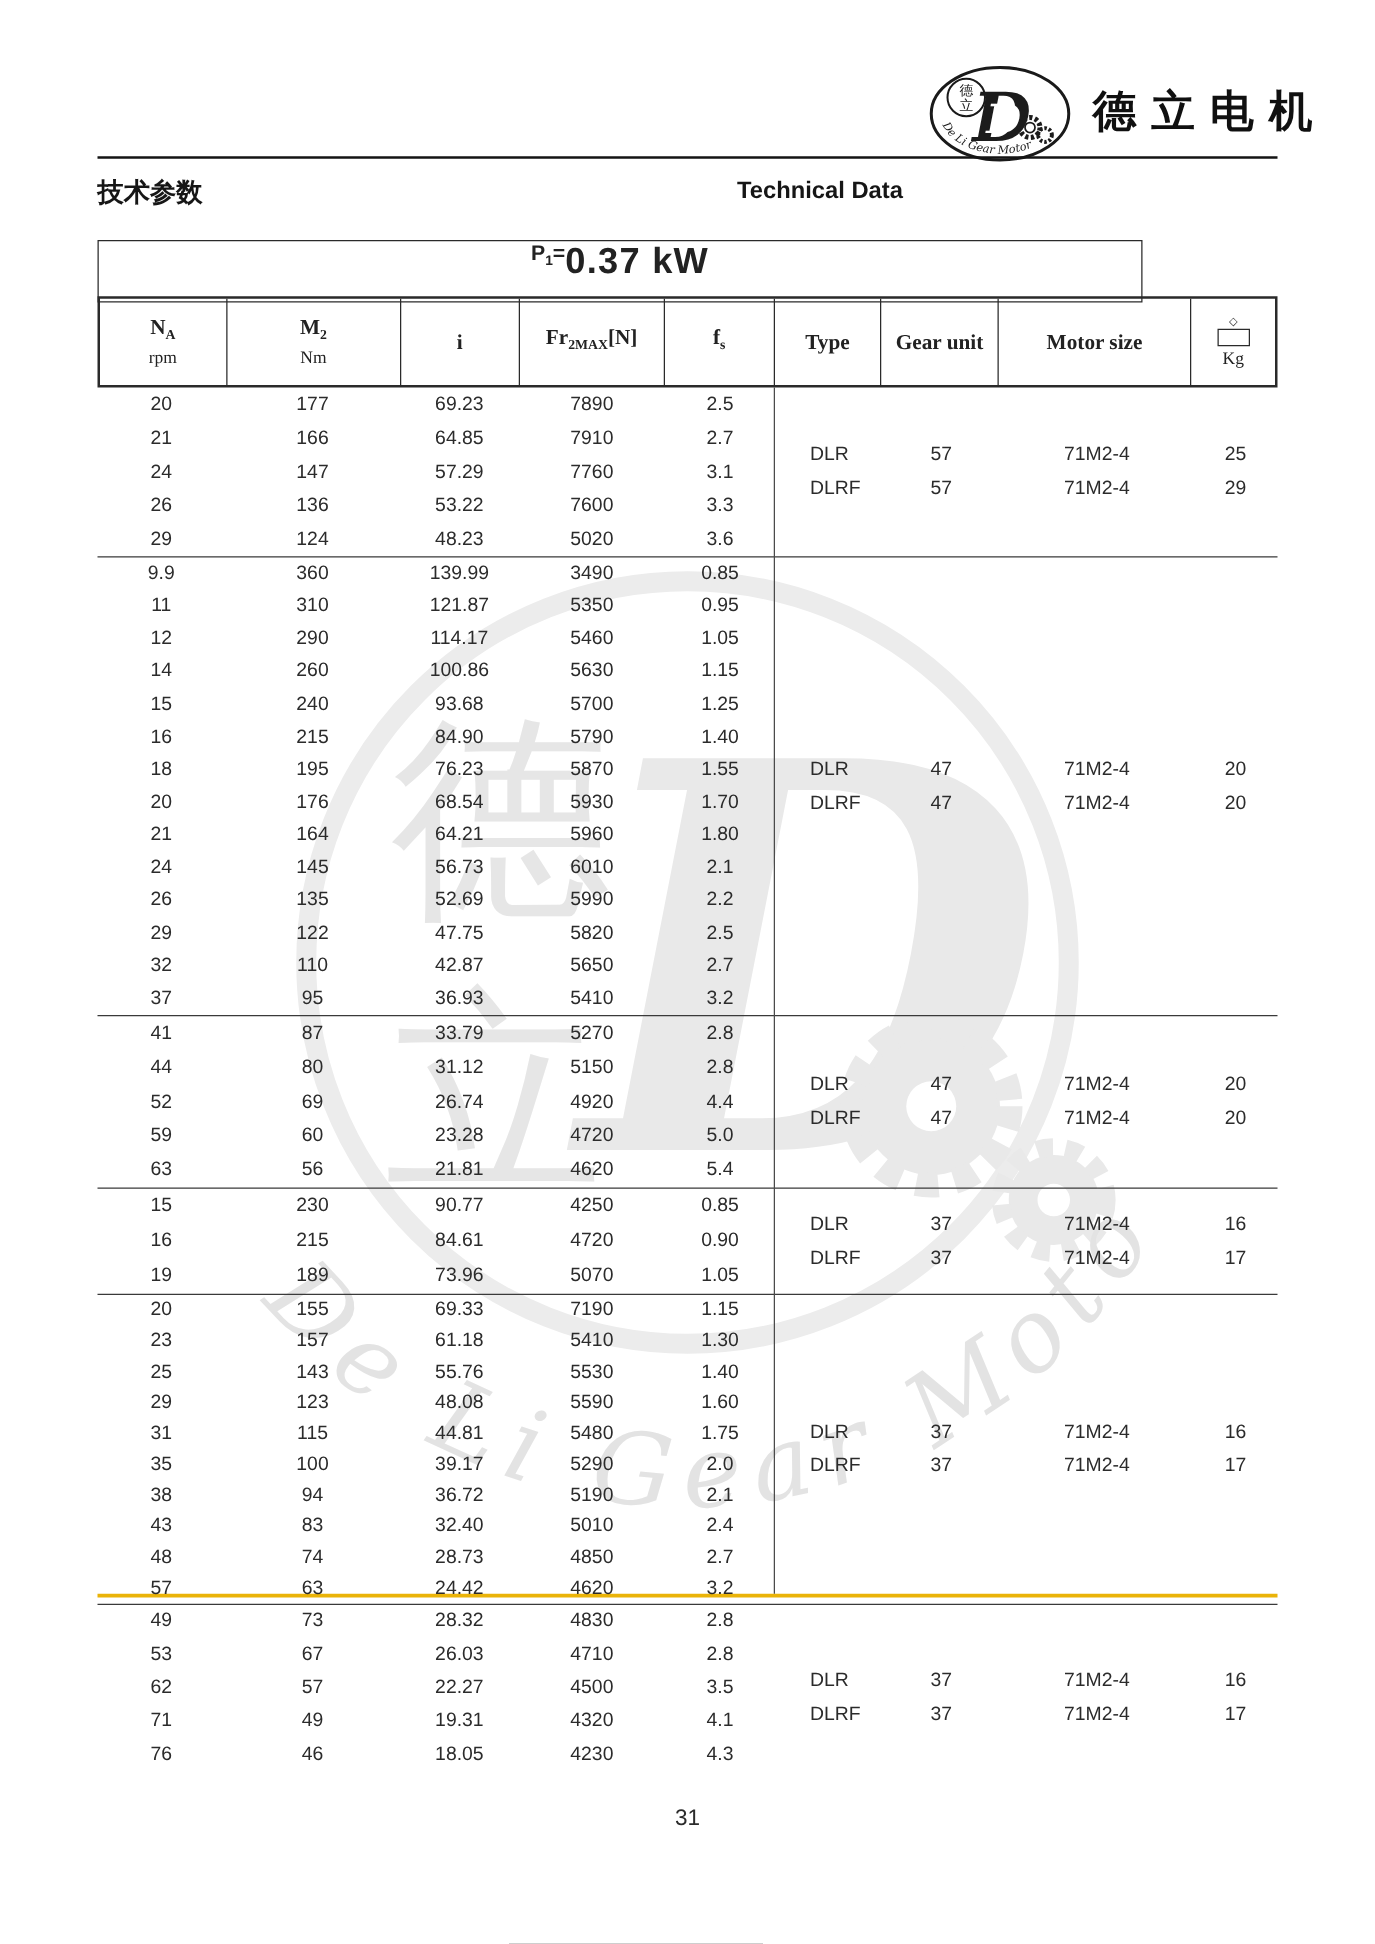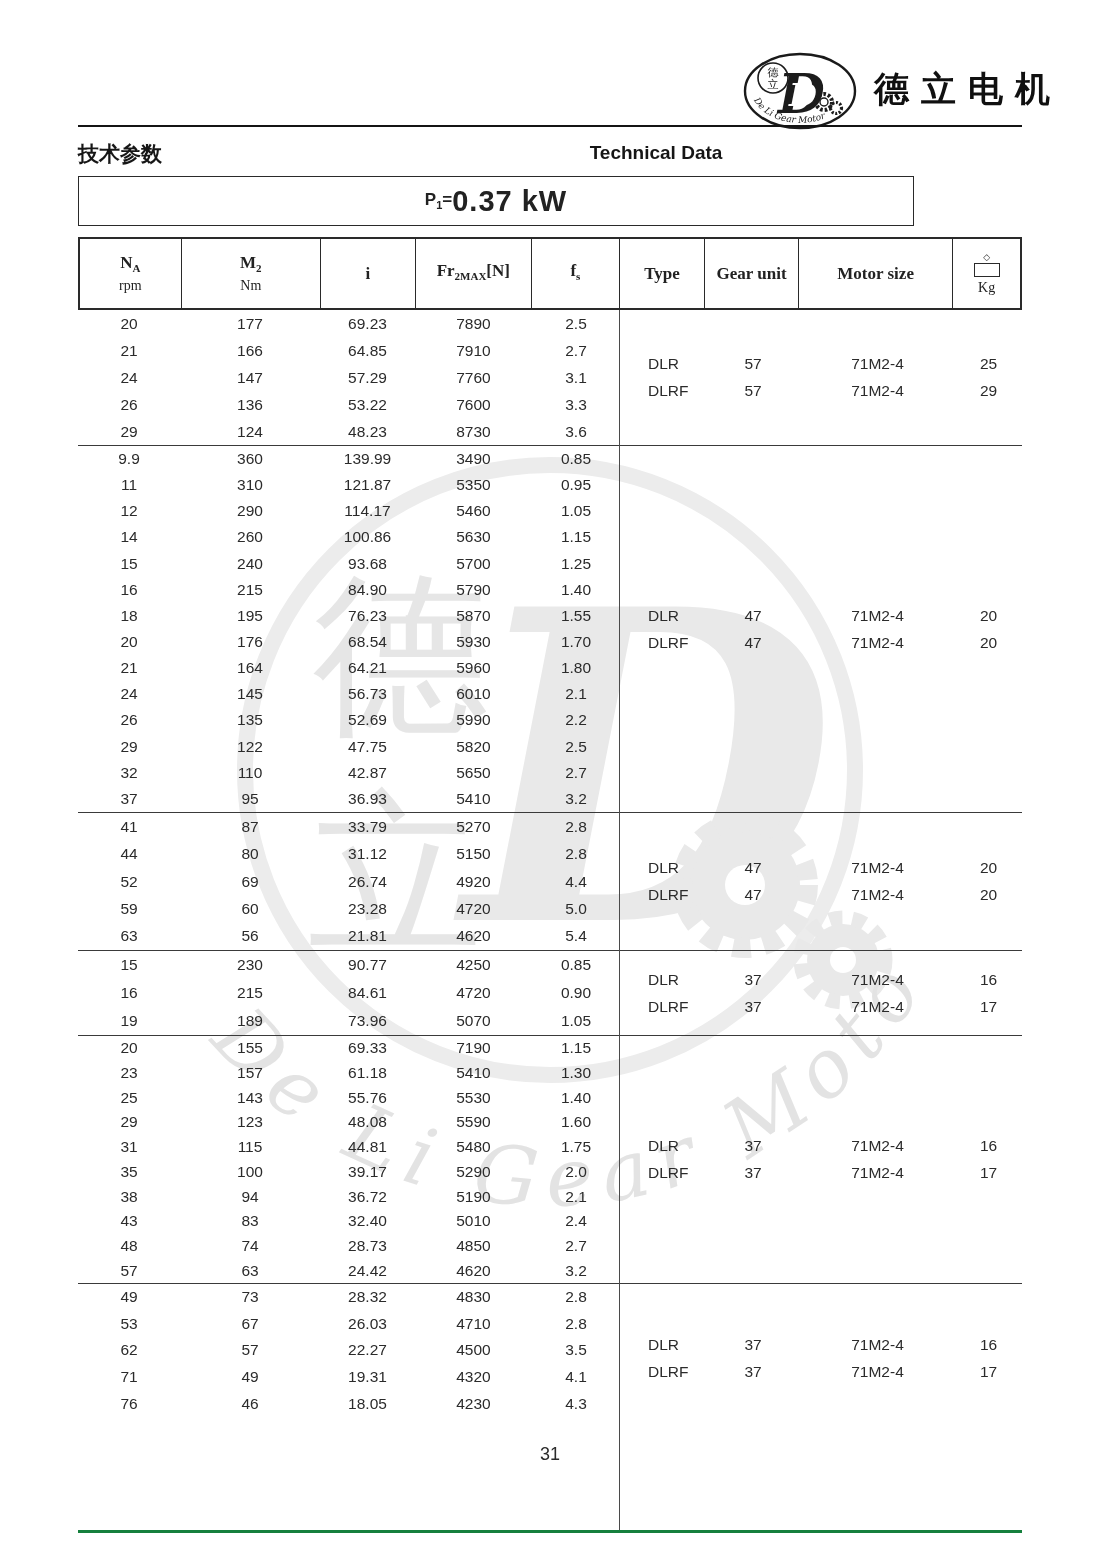--- a/index.html
+++ b/index.html
@@ -18,22 +18,22 @@
   .company-name{
     position:absolute; top:66px; left:874px; z-index:2;
     font-family:"DejaVu Serif", serif; font-weight:bold;
     font-size:35px; letter-spacing:12px; color:#101010; white-space:nowrap;
   }
   .top-rule{ position:absolute; top:125px; left:78px; width:944px; border-top:2.5px solid #141414; z-index:2; }
   .title-cn{ position:absolute; top:140px; left:78px; font-size:21px; font-weight:bold; color:#161616; z-index:2; }
   .title-en{ position:absolute; top:142px; left:656px; transform:translateX(-50%); font-size:19px; font-weight:bold; color:#161616; z-index:2; }
   
   .power-box{
-    position:absolute; top:176px; left:78px; width:836px; height:50px; box-sizing:border-box;
-    border:1.5px solid #2a2a2a; display:flex; align-items:center; justify-content:center; z-index:2; background:transparent;
+    position:absolute; top:192px; left:78px; width:836px; height:50px; box-sizing:border-box;
+    border:1.5px solid #2a2a2a; display:flex; justify-content:center; z-index:2; background:transparent;
   }
   .p-small{ font-size:17px; font-weight:bold; }
   .p-small sub{ font-size:11px; }
   .p-big{ font-size:29px; font-weight:bold; letter-spacing:1px; }
   
   .thead{
     position:absolute; top:237px; left:78px; width:944px; height:73px; box-sizing:border-box;
     border:2px solid #2a2a2a; display:flex; z-index:2;font-family:Liberation Serif, serif;
   }
   .hcell{
@@ -44,22 +44,22 @@
   .hmain{ font-size:17px; font-weight:bold; line-height:18px; }
   .hmain sub{ font-size:11px; font-weight:bold; }
   .hunit{ font-size:14px; line-height:15px; }
   .kg-diamond{ font-size:9px; line-height:8px; color:#2a2a2a; }
   .kg-box{ width:26px; height:14px; border:1.6px solid #2a2a2a; box-sizing:border-box; margin:1px 0 2px 0; }
   
   .w0{width:102px}.w1{width:140px}.w2{width:95px}.w3{width:117px}.w4{width:88px}
   .w5{width:86px}.w6{width:94px}.w7{width:155px}.w8{width:67px}
   
   .tbody{
-    position:absolute; top:310px; left:78px; width:944px; height:1223px; box-sizing:border-box;
-    border-bottom:3px solid #15803d; z-index:1;
+    position:absolute; top:310px; left:78px; width:944px; height:968px; box-sizing:border-box;
+    border-bottom:3px solid #eab308; z-index:1;
   }
   .vline{ position:absolute; left:541px; top:0; bottom:0; width:1.4px; background:#4a4a4a; }
   .group{ display:flex; box-sizing:border-box; }
   .group + .group{ border-top:1.5px solid #3a3a3a; }
   .g0{height:135px}.g1{height:367px}.g2{height:138px}.g3{height:85px}.g4{height:248px}.g5{height:150px}
   .g5 .g-left{ padding-bottom:16px; box-sizing:border-box; }
   .g-left{ width:542px; display:flex; flex-direction:column; justify-content:space-around; }
   .g-row{ display:flex; align-items:center; flex:1; }
   .cell{ text-align:center; font-size:15.5px; color:#2b2b2b; }
   .g-right{ width:402px; display:flex; flex-direction:column; justify-content:center; }
@@ -183,21 +183,21 @@
             <div class="cell w0">26</div>
             <div class="cell w1">136</div>
             <div class="cell w2">53.22</div>
             <div class="cell w3">7600</div>
             <div class="cell w4">3.3</div>
           </div>
           <div class="g-row">
             <div class="cell w0">29</div>
             <div class="cell w1">124</div>
             <div class="cell w2">48.23</div>
-            <div class="cell w3">8730</div>
+            <div class="cell w3">5020</div>
             <div class="cell w4">3.6</div>
           </div>
         </div>
         <div class="g-right">
           <div class="v-row">
             <div class="cell w5 type-cell">DLR</div>
             <div class="cell w6">57</div>
             <div class="cell w7">71M2-4</div>
             <div class="cell w8">25</div>
           </div>

